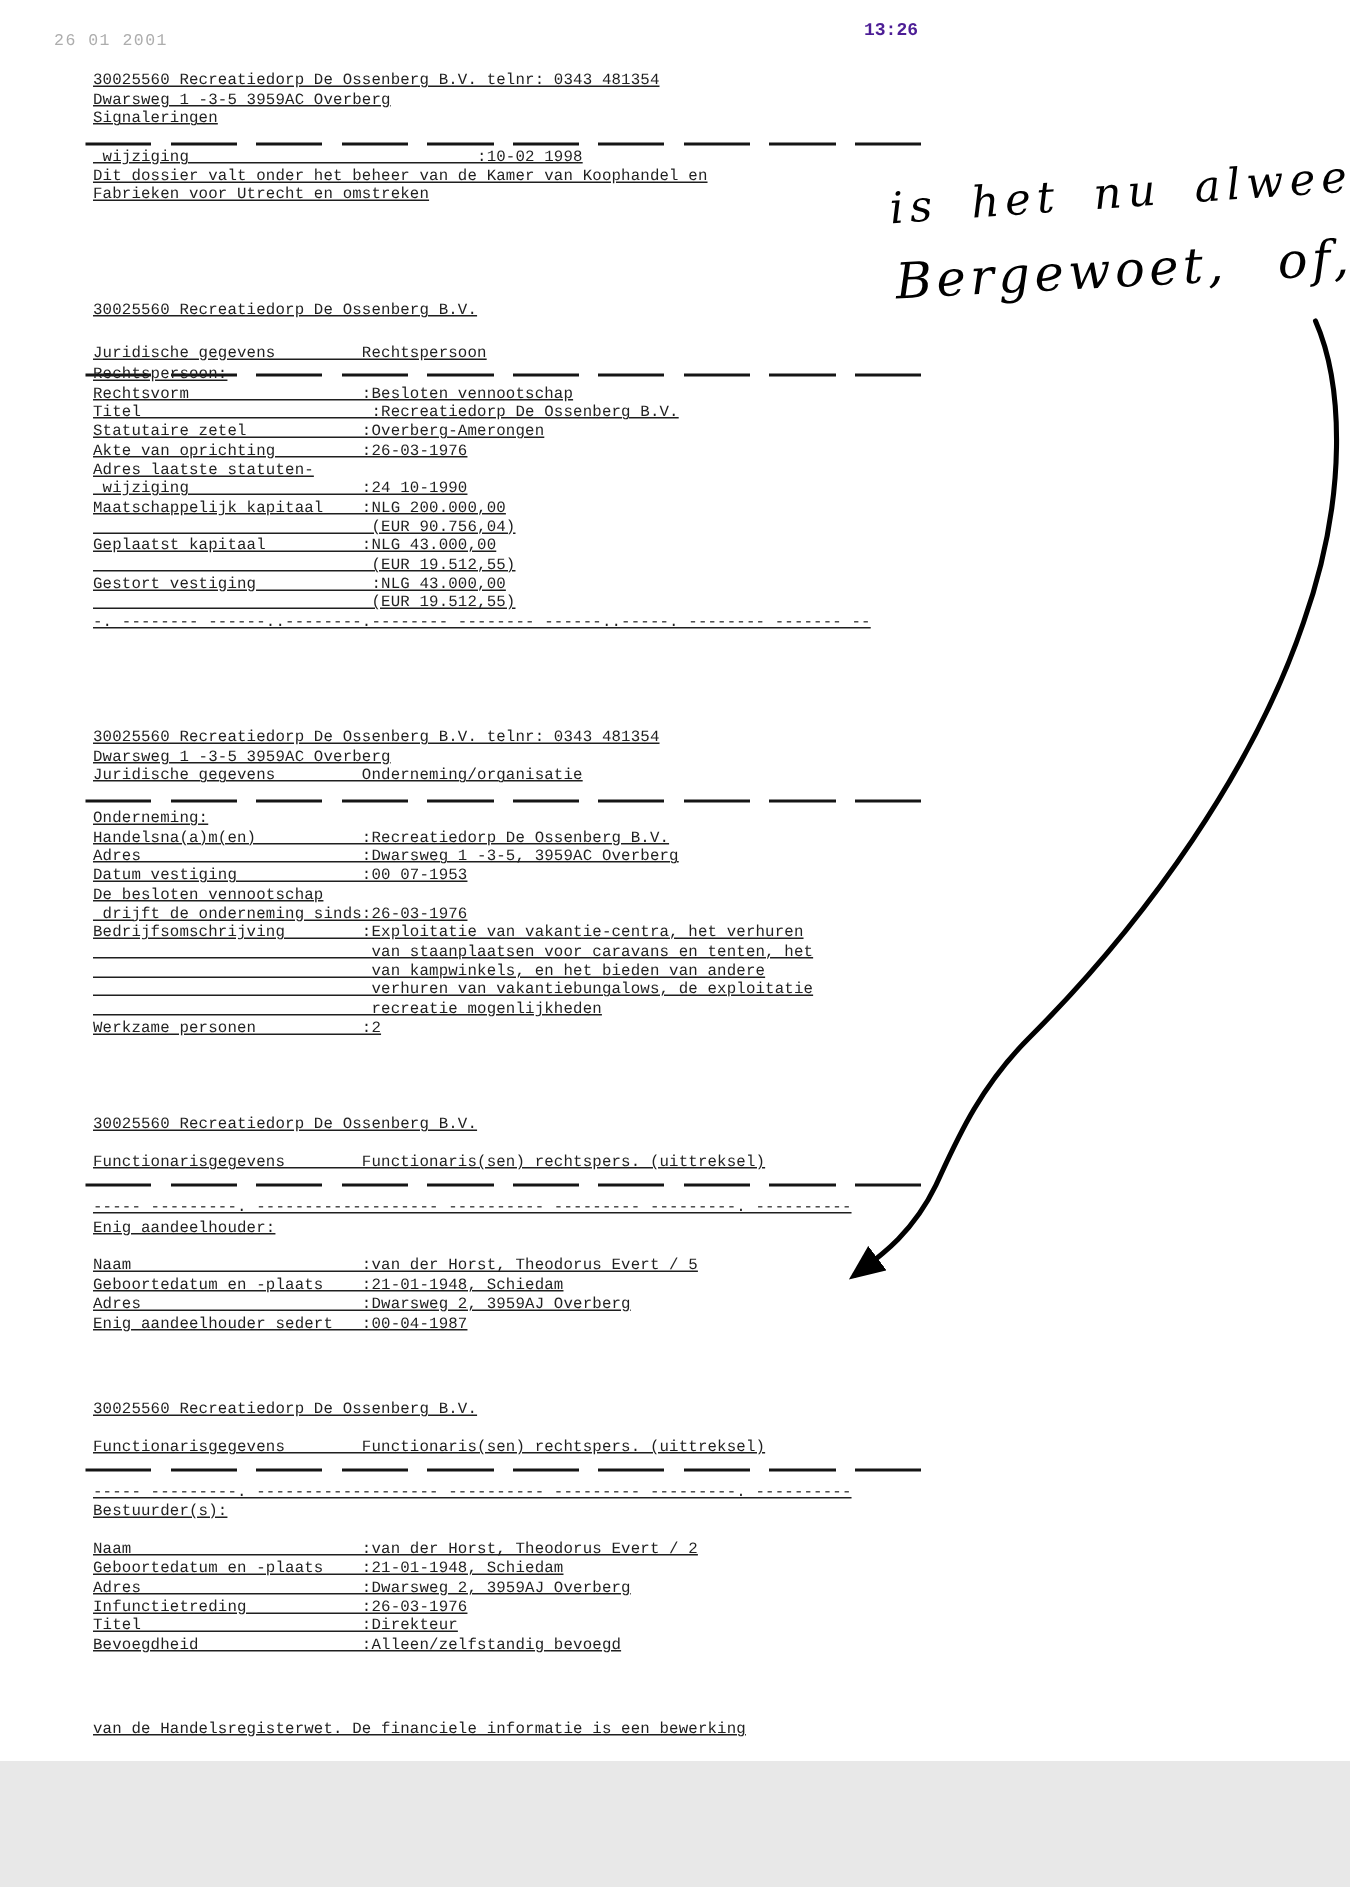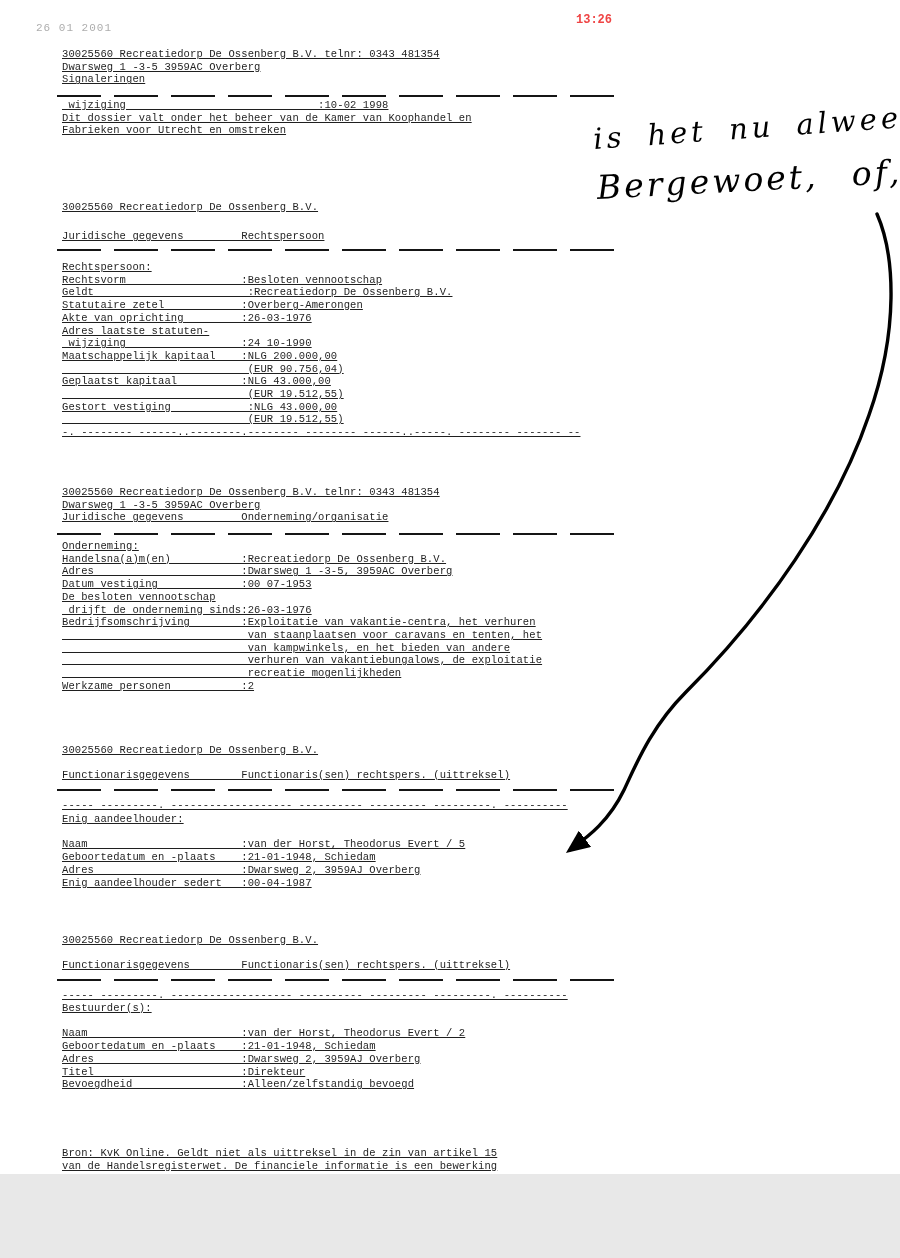--- a/index.html
+++ b/index.html
@@ -9,21 +9,21 @@
     font-family:"Liberation Mono","DejaVu Sans Mono",monospace;
     color:#1f1f1f;
   }
   .ln {
     white-space:pre;
     font-size:10.5px; line-height:12.7px; min-height:12.7px;
     letter-spacing:0.1px;
   }
   .block { position:absolute; left:62px;text-decoration:underline; }
   .fax-date { position:absolute; left:36px; top:22px; font-size:11px; color:#adadad; letter-spacing:1px; }
-  .fax-time { position:absolute; left:576px; top:13px; font-size:12px; font-weight:bold; color:#ef4444; }
+  .fax-time { position:absolute; left:576px; top:13px; font-size:12px; font-weight:bold; color:#4c1d95; }
   .rule {
     position:absolute; left:57px; width:557px; height:2px;
     background:repeating-linear-gradient(to right,#151515 0 44px,transparent 44px 57px);
   }
   .rule.r2 { width:562px; }
   .hand {
     position:absolute; font-family:"DejaVu Serif","Liberation Serif",serif;
     font-style:italic; color:#000; white-space:pre;
   }
   .hand.h1 { left:592px; top:122px; font-size:29px; letter-spacing:4px; word-spacing:9px; transform:rotate(-4deg); transform-origin:left top; }
@@ -51,24 +51,24 @@
     <div class="ln">Fabrieken voor Utrecht en omstreken</div>
   </div>
 
   <div class="block" style="top:201px">
     <div class="ln">30025560 Recreatiedorp De Ossenberg B.V.</div>
   </div>
   <div class="block" style="top:230px">
     <div class="ln">Juridische gegevens         Rechtspersoon</div>
   </div>
   <div class="rule" style="top:249px"></div>
-  <div class="block" style="top:261px">
+  <div class="block" style="top:244px">
     <div class="ln">Rechtspersoon:</div>
     <div class="ln">Rechtsvorm                  :Besloten vennootschap</div>
-    <div class="ln">Geldt                        :Recreatiedorp De Ossenberg B.V.</div>
+    <div class="ln">Titel                        :Recreatiedorp De Ossenberg B.V.</div>
     <div class="ln">Statutaire zetel            :Overberg-Amerongen</div>
     <div class="ln">Akte van oprichting         :26-03-1976</div>
     <div class="ln">Adres laatste statuten-</div>
     <div class="ln"> wijziging                  :24 10-1990</div>
     <div class="ln">Maatschappelijk kapitaal    :NLG 200.000,00</div>
     <div class="ln">                             (EUR 90.756,04)</div>
     <div class="ln">Geplaatst kapitaal          :NLG 43.000,00</div>
     <div class="ln">                             (EUR 19.512,55)</div>
     <div class="ln">Gestort vestiging            :NLG 43.000,00</div>
     <div class="ln">                             (EUR 19.512,55)</div>
@@ -124,26 +124,26 @@
   <div class="rule r2" style="top:979px"></div>
   <div class="block" style="top:989px">
     <div class="ln">----- ---------. ------------------- ---------- --------- ---------. ----------</div>
   </div>
   <div class="block" style="top:1002px">
     <div class="ln">Bestuurder(s):</div>
     <div class="ln"></div>
     <div class="ln">Naam                        :van der Horst, Theodorus Evert / 2</div>
     <div class="ln">Geboortedatum en -plaats    :21-01-1948, Schiedam</div>
     <div class="ln">Adres                       :Dwarsweg 2, 3959AJ Overberg</div>
+    <div class="ln">Infunctietreding            :26-03-1976</div>
     <div class="ln">Titel                       :Direkteur</div>
     <div class="ln">Bevoegdheid                 :Alleen/zelfstandig bevoegd</div>
   </div>
 
   <div class="block" style="top:1147px">
-    <div class="ln">Bron: KvK Online. Geldt niet als uittreksel in de zin van artikel 15</div>
     <div class="ln">van de Handelsregisterwet. De financiele informatie is een bewerking</div>
   </div>
 
   <div class="hand h1">is het nu alwee</div>
   <div class="hand h2">Bergewoet, of,</div>
 
   <svg class="arrow-layer" width="900" height="1258" viewBox="0 0 900 1258" aria-hidden="true">
     <defs>
       <marker id="ah" markerWidth="7" markerHeight="6" refX="5.5" refY="3" orient="auto" markerUnits="strokeWidth">
         <path d="M0,0 L7,3 L0,6 Z" fill="#000"></path>

